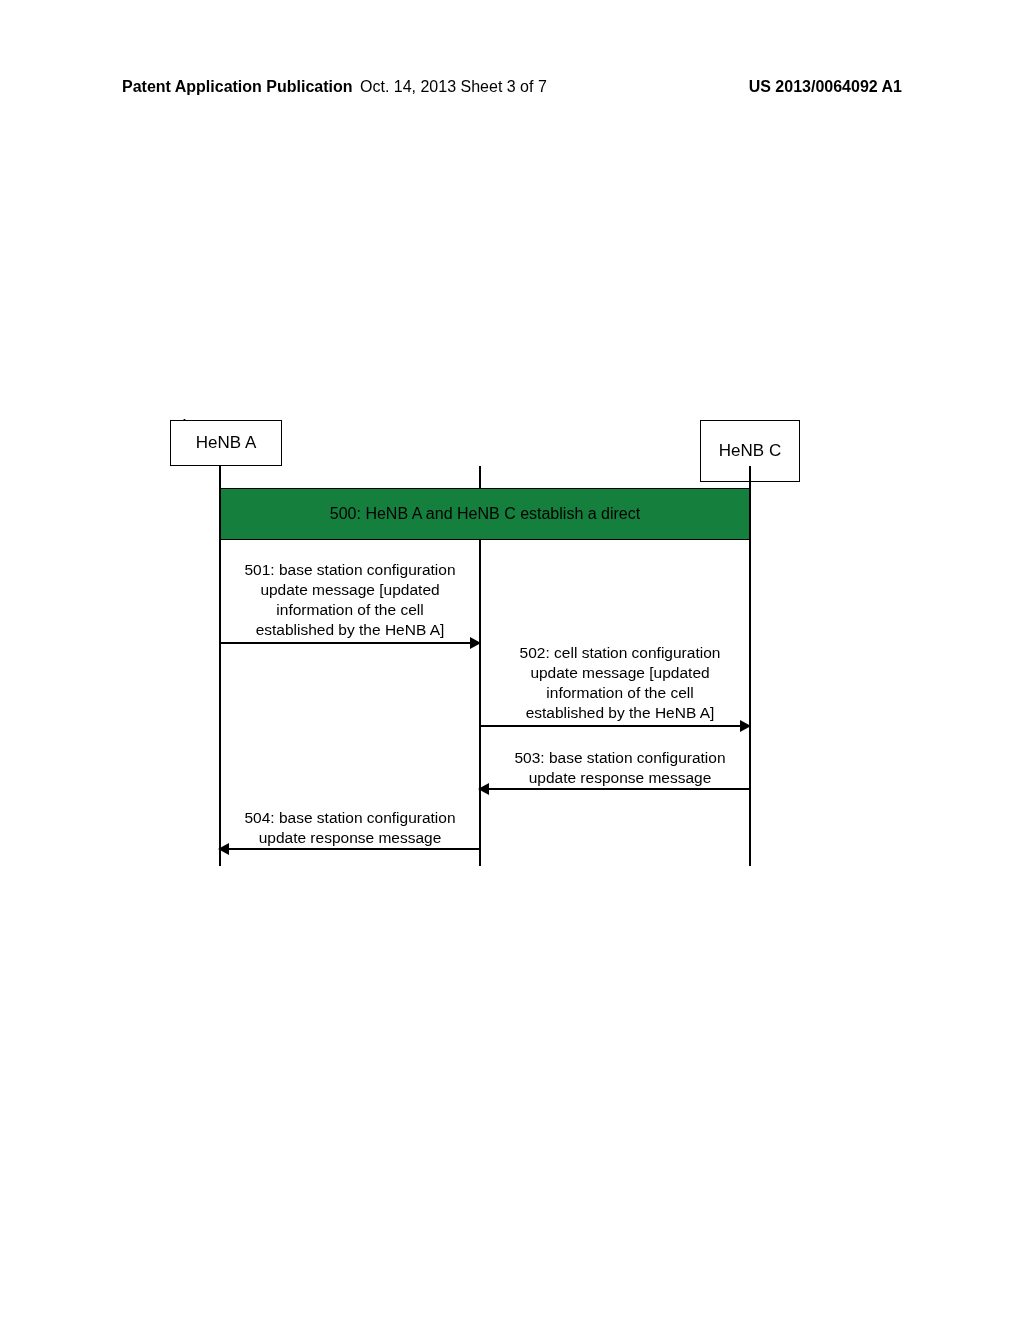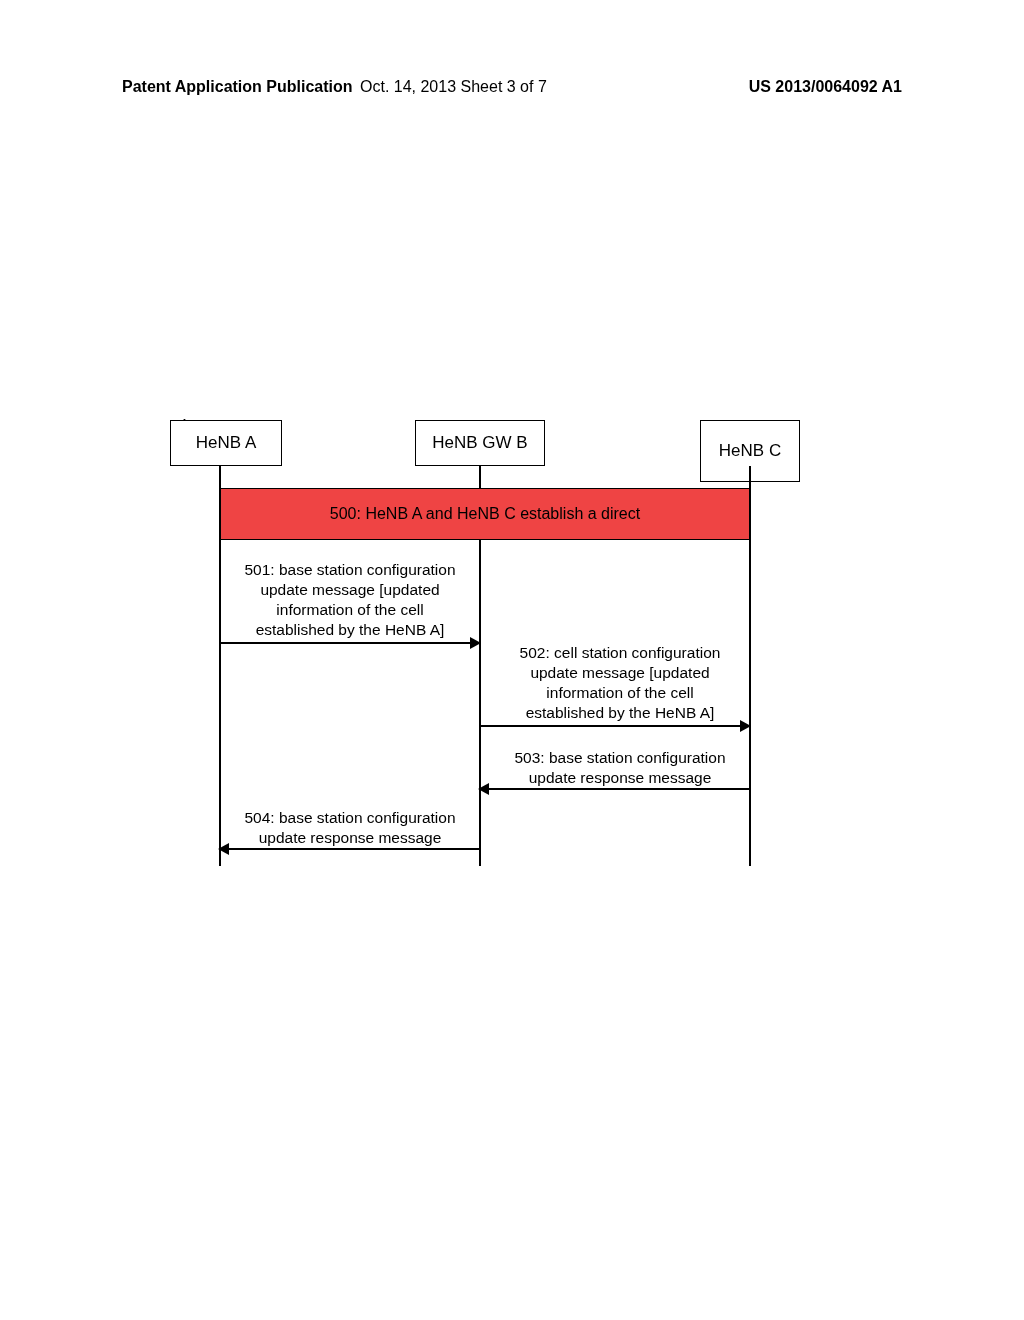--- a/index.html
+++ b/index.html
@@ -97,21 +97,21 @@
       left: 579px;
       height: 400px;
     }
     .step-500-box {
       position: absolute;
       top: 68px;
       left: 50px;
       width: 530px;
       height: 52px;
       border: 1.5px solid #000;
-      background: #ef4444;
+      background: #15803d;
       font-size: 16px;
       text-align: center;
       display: flex;
       flex-direction: column;
       justify-content: center;
       line-height: 1.3;
     }
     .msg-text {
       position: absolute;
       font-size: 15.5px;
@@ -190,21 +190,20 @@
   <span class="header-left">Patent Application Publication</span>
   <span class="header-center">Oct. 14, 2013  Sheet 3 of 7</span>
   <span class="header-right">US 2013/0064092 A1</span>
 </div>
 
 <div class="fig-label">Fig. 5</div>
 
 <div class="diagram-container">
 
   <div class="node-box node-a">HeNB A</div>
-  <div class="node-box node-b">HeNB GW B</div>
   <div class="node-box node-c">HeNB C</div>
 
   <div class="lifeline lifeline-a"></div>
   <div class="lifeline lifeline-b"></div>
   <div class="lifeline lifeline-c"></div>
 
   <div class="step-500-box">
     <div>500: HeNB A and HeNB C establish a direct</div>
   </div>
 

